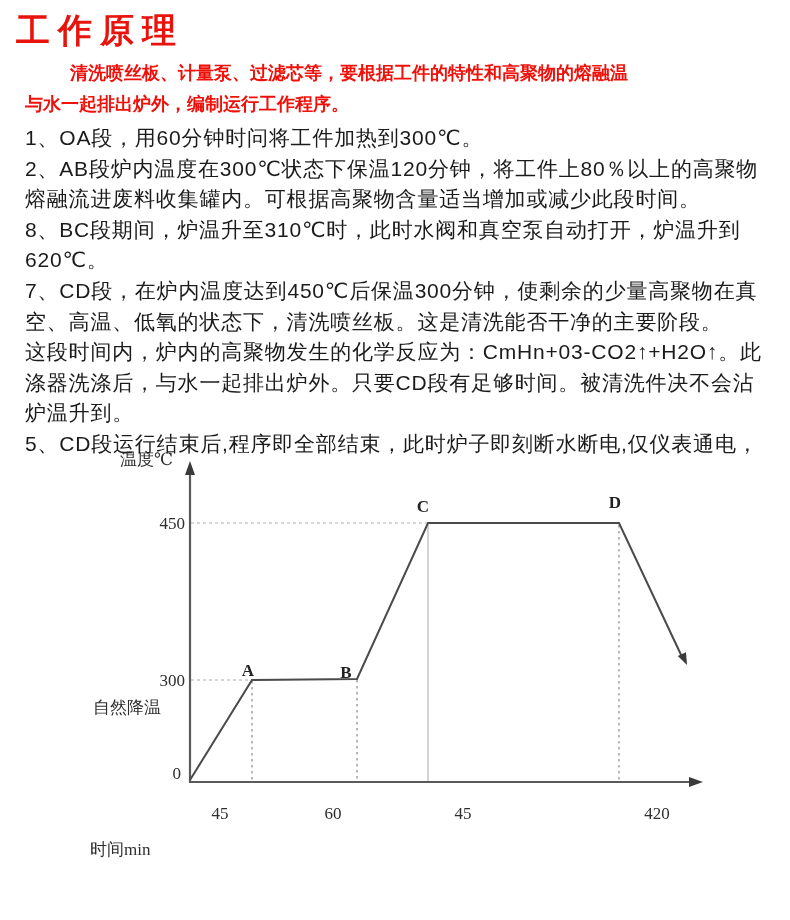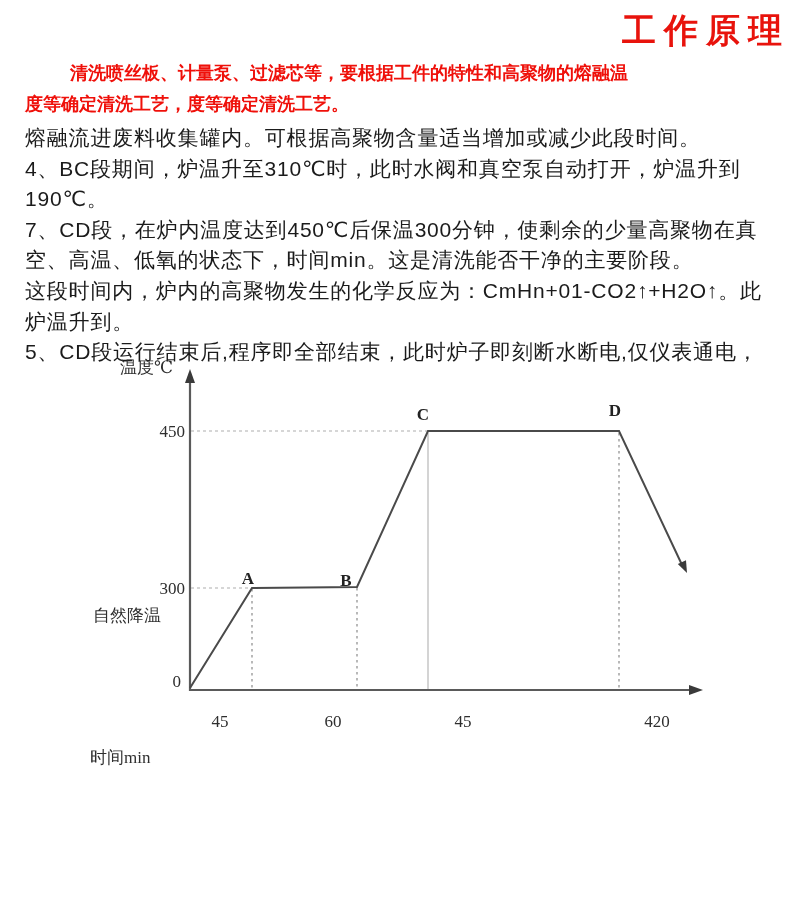--- a/index.html
+++ b/index.html
@@ -8,22 +8,22 @@
     --ink:#1b1b1b;
     --line:#4a4a4a;
   }
   html,body{margin:0;padding:0;}
   body{
     width:790px;height:920px;background:#ffffff;overflow:hidden;
     font-family:"Liberation Sans","DejaVu Sans",sans-serif;
   }
   .title{
     color:var(--title-red);
-    font-size:34px;font-weight:bold;text-align:right;
-    letter-spacing:8px;margin:8px 0 2px 0;
+    font-size:34px;font-weight:bold;text-align:left;
+    letter-spacing:8px;margin:8px 0 2px 16px;
   }
   .intro{
     color:var(--intro-red);font-weight:bold;
     font-size:18px;line-height:31px;
     padding:2px 10px 0 25px;
   }
   .intro .tline:first-child{text-indent:45px;}
   .bodytext{
     color:var(--ink);
     font-size:21px;line-height:30.6px;letter-spacing:0.8px;
@@ -45,30 +45,33 @@
 </style>
 </head>
 <body>
 
 <div class="doc">
 
   <h1 class="title">工作原理</h1>
 
   <div class="intro">
       <div class="tline">清洗喷丝板、计量泵、过滤芯等，要根据工件的特性和高聚物的熔融温</div>
-      <div class="tline">度等确定清洗工艺，度等确定清洗工艺。</div>
+      <div class="tline">与水一起排出炉外，编制运行工作程序。</div>
     </div>
 
   <div class="bodytext">
+      <div class="tline">1、OA段，用60分钟时问将工件加热到300℃。</div>
+      <div class="tline">2、AB段炉内温度在300℃状态下保温120分钟，将工件上80％以上的高聚物</div>
       <div class="tline">熔融流进废料收集罐内。可根据高聚物含量适当增加或减少此段时间。</div>
-      <div class="tline">4、BC段期间，炉温升至310℃时，此时水阀和真空泵自动打开，炉温升到</div>
-      <div class="tline">190℃。</div>
+      <div class="tline">8、BC段期间，炉温升至310℃时，此时水阀和真空泵自动打开，炉温升到</div>
+      <div class="tline">620℃。</div>
       <div class="tline">7、CD段，在炉内温度达到450℃后保温300分钟，使剩余的少量高聚物在真</div>
-      <div class="tline">空、高温、低氧的状态下，时间min。这是清洗能否干净的主要阶段。</div>
-      <div class="tline">这段时间内，炉内的高聚物发生的化学反应为：CmHn+01-CO2↑+H2O↑。此</div>
+      <div class="tline">空、高温、低氧的状态下，清洗喷丝板。这是清洗能否干净的主要阶段。</div>
+      <div class="tline">这段时间内，炉内的高聚物发生的化学反应为：CmHn+03-CO2↑+H2O↑。此</div>
+      <div class="tline">涤器洗涤后，与水一起排出炉外。只要CD段有足够时间。被清洗件决不会沾</div>
       <div class="tline">炉温升到。</div>
       <div class="tline">5、CD段运行结束后,程序即全部结束，此时炉子即刻断水断电,仅仪表通电，</div>
     </div>
 
   <div class="chart">
     <svg width="705" height="415" viewBox="0 0 705 415">
 
       <line class="axis" x1="105" y1="24" x2="105" y2="333"></line>
       <polygon class="axfill" points="105,11 100,25 110,25"></polygon>
       <line class="axis" x1="104" y1="332" x2="608" y2="332"></line>

